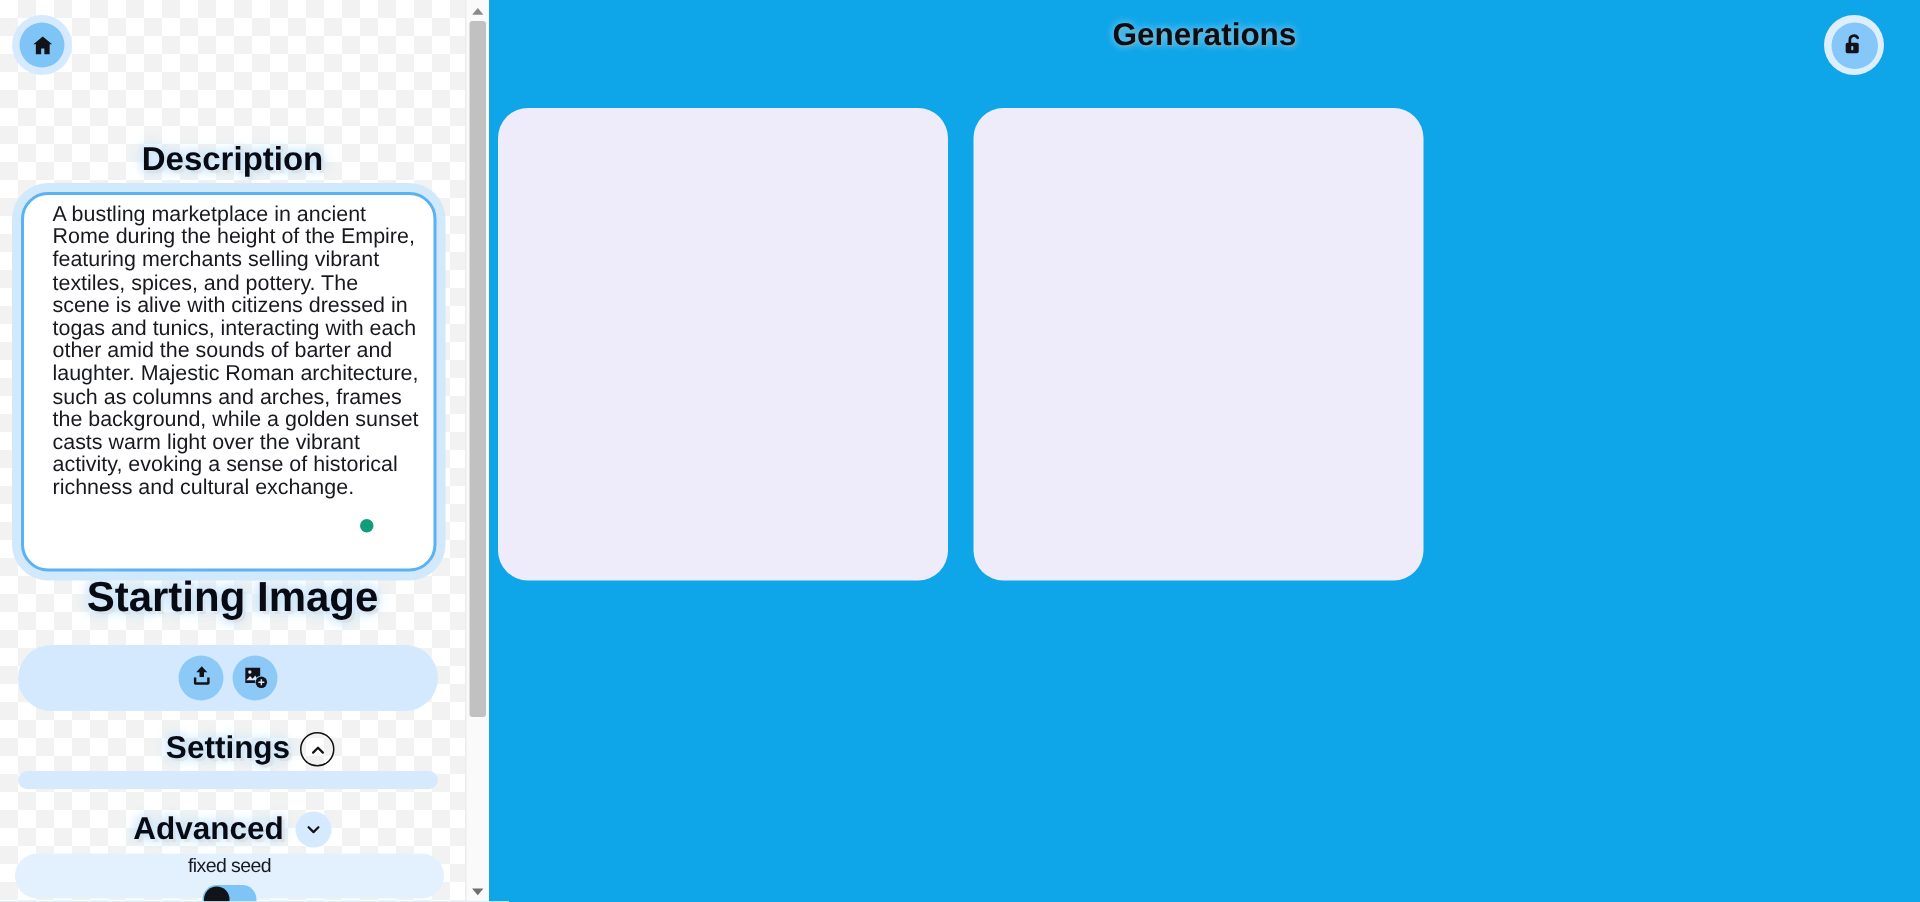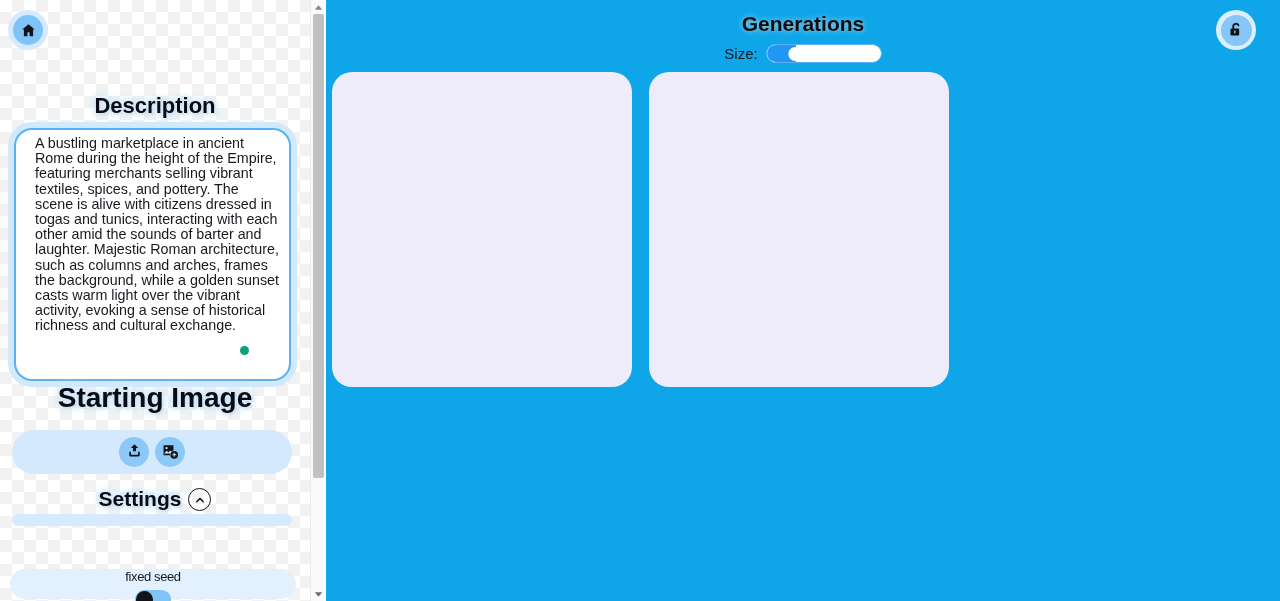--- a/index.html
+++ b/index.html
@@ -147,21 +147,21 @@
   .round-icon-btn {
     width: 30px; height: 30px;
     border-radius: 50%;
     background: #8cc9f7;
     display: flex; align-items: center; justify-content: center;
     border: none;
   }
 
   #settings-row {
     position: absolute;
-    left: 0; top: 488px; width: 310px;
+    left: 12px; top: 488px; width: 310px;
     display: flex; align-items: center; justify-content: center; gap: 7px;
   }
   #settings-heading { font-size: 21px; }
   .chev-circle-outline {
     width: 23px; height: 23px;
     border-radius: 50%;
     border: 1.6px solid #111;
     background: transparent;
     display: flex; align-items: center; justify-content: center;
   }
@@ -364,20 +364,28 @@
     <div id="settings-row">
       <span id="settings-heading" class="glow-title">Settings</span>
       <span class="chev-circle-outline">
         <svg width="12" height="12" viewBox="0 0 24 24" aria-hidden="true">
           <path d="M5.5 15.5 12 9l6.5 6.5" fill="none" stroke="#111318" stroke-width="3" stroke-linecap="round" stroke-linejoin="round"></path>
         </svg>
       </span>
     </div>
     <div id="settings-bar"></div>
 
+    <div id="advanced-row">
+      <span id="advanced-heading" class="glow-title">Advanced</span>
+      <span class="chev-circle-fill">
+        <svg width="12" height="12" viewBox="0 0 24 24" aria-hidden="true">
+          <path d="M5.5 9 12 15.5 18.5 9" fill="none" stroke="#111318" stroke-width="3" stroke-linecap="round" stroke-linejoin="round"></path>
+        </svg>
+      </span>
+    </div>
 
     <div id="seed-row">
       <span id="seed-label">fixed seed</span>
       <div id="seed-toggle">
         <span class="knob"></span>
       </div>
       <input id="seed-input" type="text" value="0" style="">
       <button id="dice-btn">
         <span>
           <svg width="14" height="14" viewBox="0 0 24 24" aria-hidden="true">
@@ -403,27 +411,20 @@
       <svg width="9" height="7" viewBox="0 0 12 8" aria-hidden="true">
         <path d="M6 7 1 1h10z" fill="#6f6f6f"></path>
       </svg>
     </div>
   </div>
 
   <div id="main">
 
     <div id="gen-title">Generations</div>
 
-    <div id="size-row">
-      <span id="size-label">Size:</span>
-      <div id="size-slider">
-        <div id="size-fill" style="width: 26%;"></div>
-        <div id="size-thumb" style="left: 26%;"></div>
-      </div>
-    </div>
 
     <div id="lock-btn">
       <span class="inner">
         <svg width="18" height="18" viewBox="0 0 24 24" aria-hidden="true">
           <path d="M8.3 10V7.4a3.7 3.7 0 0 1 7-1.7" fill="none" stroke="#111318" stroke-width="2.4" stroke-linecap="round"></path>
           <rect x="4.6" y="10" width="11.6" height="9.4" rx="1.6" fill="#111318"></rect>
           <rect x="9.5" y="12.8" width="1.9" height="3.8" rx="0.9" fill="#85c7f8"></rect>
         </svg>
       </span>
     </div>

